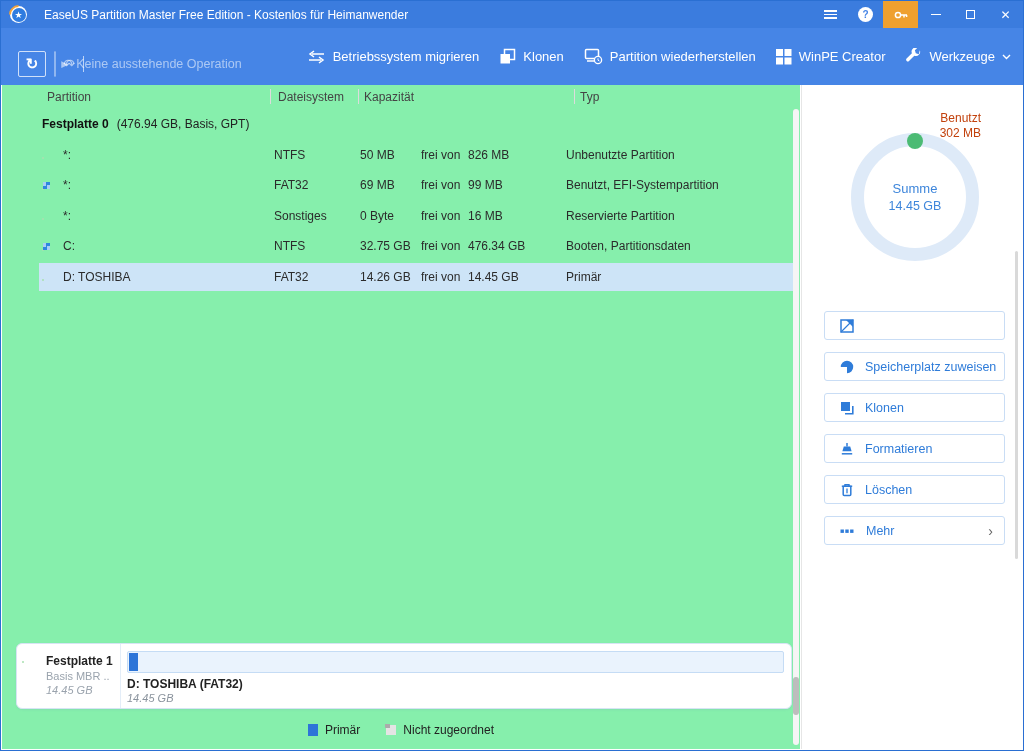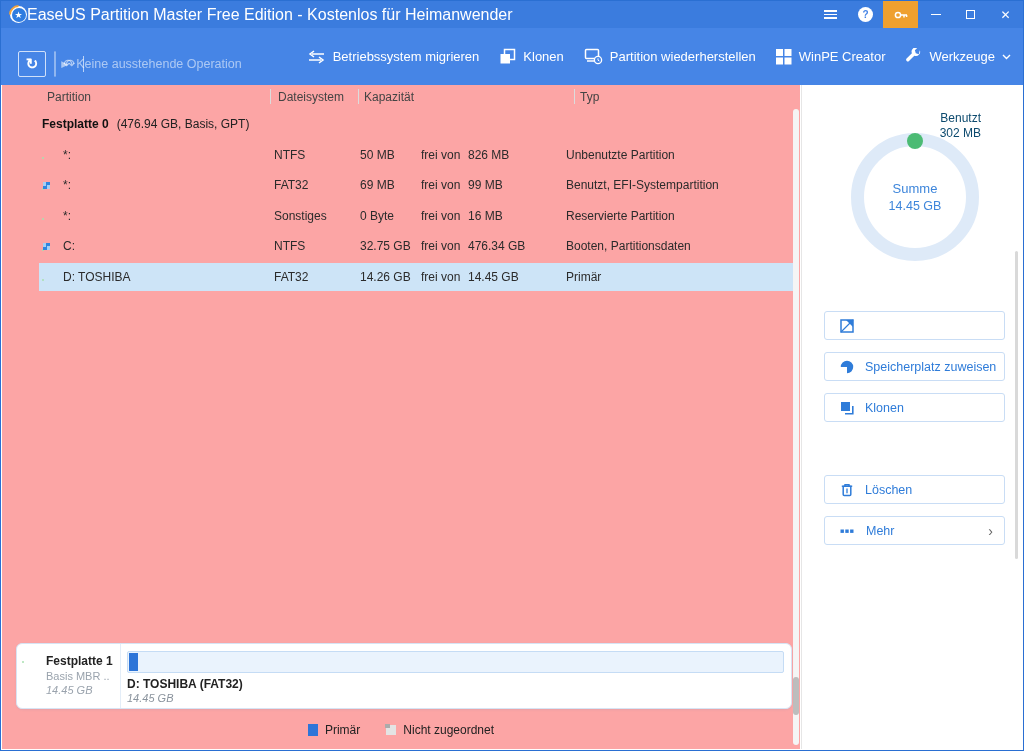--- a/index.html
+++ b/index.html
@@ -4,21 +4,21 @@
 <style>
   * { margin:0; padding:0; box-sizing:border-box; }
   html,body { width:1024px; height:751px; overflow:hidden; font-family:"Liberation Sans", sans-serif; background:#fff; }
   .window { position:absolute; inset:0; border:1px solid #2A6FD2; background:#fff; }
 
   
   .titlebar { position:absolute; left:0; right:0; top:0; height:27px; background:#3B7CDE; display:flex; align-items:center; }
   .logo { position:relative; width:17px; height:17px; margin-left:9px; background:#fff; border-radius:50%; flex:none; }
   .logo .inner { position:absolute; left:1.5px; top:1.5px; width:14px; height:14px; border-radius:50%; background:#2F7CE0; color:#fff; font-size:9px; line-height:14px; text-align:center; }
   .logo .arc { position:absolute; left:-1px; top:-1px; width:19px; height:19px; border-radius:50%; border:2.5px solid transparent; border-top-color:#F2A33C; transform:rotate(-45deg); }
-  .title-text { color:#fff; font-size:16px; margin-left:0; white-space:nowrap; }
+  .title-text { color:#fff; font-size:12px; margin-left:17px; white-space:nowrap; }
   .tb-controls { position:absolute; right:0; top:0; height:27px; display:flex; align-items:stretch; }
   .tb-btn { width:35px; display:flex; align-items:center; justify-content:center; color:#fff; }
   .menu-lines { width:13px; height:9px; display:flex; flex-direction:column; justify-content:space-between; }
   .menu-lines i { display:block; height:1.6px; background:#fff; }
   .help-circle { width:15px; height:15px; border-radius:50%; background:#fff; color:#4685E6; font-size:10px; font-weight:bold; line-height:15px; text-align:center; }
   .key-btn { background:#EFA02F; }
   .min-glyph { width:10px; height:1.6px; background:#fff; }
   .max-glyph { width:9px; height:9px; border:1.4px solid #fff; }
   .close-glyph { font-size:12px; color:#fff; }
 
@@ -30,21 +30,21 @@
   .grp .cell { display:flex; align-items:center; justify-content:center; border-right:1px solid rgba(255,255,255,.4); }
   .grp .cell:last-child { border-right:none; }
   .u-cell { width:29px; font-size:14px; }
   .p-cell { width:193px; font-size:12.5px; gap:8px; }
   .p-cell .play { font-size:9px; }
   .tool-actions { position:absolute; right:12px; top:0; height:57px; display:flex; align-items:center; gap:20px; }
   .tool-action { display:flex; align-items:center; gap:7px; color:#fff; font-size:13px; white-space:nowrap; cursor:default; }
   .tool-action svg { display:block; }
 
   
-  .main { position:absolute; left:1px; top:84px; width:798px; bottom:1px; background:#fca5a5; }
+  .main { position:absolute; left:1px; top:84px; width:798px; bottom:1px; background:#86efac; }
   .rightpanel { position:absolute; left:800px; right:1px; top:84px; bottom:1px; background:#fff; border-left:1px solid #E6E6E6; }
 
   .thead { position:relative; height:24px; font-size:12px; color:#444; }
   .th { position:absolute; top:5px; }
   .th-sep { position:absolute; top:4px; width:1px; height:15px; background:#DCDCDC; }
   .row { position:relative; height:30.5px; font-size:12px; color:#2B2B2B; }
   .cell { position:absolute; top:50%; transform:translateY(-50%); white-space:nowrap; }
   .c-gicon { left:14px; }
   .c-gname { left:40px; }
   .c-picon { left:44px; }
@@ -88,21 +88,21 @@
   .leg-primary { width:10px; height:12px; background:#2E75D8; }
   .leg-unalloc { width:10px; height:10px; background:#E4E4E4; position:relative; }
   .leg-unalloc::before { content:""; position:absolute; left:-1px; top:-1px; width:5px; height:4px; background:#ABABAB; }
 
   
   .donut { position:absolute; left:49px; top:48px; width:128px; height:128px; border-radius:50%; border:13px solid #DEEAF8; }
   .dot { position:absolute; left:105px; top:48px; width:16px; height:16px; border-radius:50%; background:#4CBB74; }
   .donut-center { position:absolute; left:49px; top:96px; width:128px; text-align:center; color:#3E86DB; }
   .donut-center .s1 { font-size:13px; }
   .donut-center .s2 { font-size:12.5px; margin-top:3px; }
-  .used-label { position:absolute; right:41px; top:26px; text-align:right; font-size:12px; color:#0c4a6e; line-height:15px; }
+  .used-label { position:absolute; right:41px; top:26px; text-align:right; font-size:12px; color:#c2410c; line-height:15px; }
 
   .side-btn { position:absolute; left:22px; width:181px; height:29px; background:#fff; border:1px solid #C9DDF5; border-radius:3px;
               display:flex; align-items:center; gap:11px; padding-left:15px; color:#2F7CD9; font-size:12.5px; cursor:default; }
   .side-btn svg { display:block; flex:none; }
   .more-chevron { position:absolute; right:11px; color:#666; font-size:14px; }
   .rp-thumb { position:absolute; right:4px; top:166px; width:3px; height:308px; background:#D9D9D9; border-radius:2px; }
 </style>
 </head>
 <body>
 
@@ -336,20 +336,28 @@
     </div>
 
     <div class="side-btn" style="top:308px">
       <svg width="14" height="14" viewBox="0 0 14 14">
         <rect x="1" y="1" width="9" height="9" fill="#2F7CD9"></rect>
         <path d="M12.8 5v7.8H5" fill="none" stroke="#2F7CD9" stroke-width="1.6"></path>
       </svg>
       <span>Klonen</span>
     </div>
 
+    <div class="side-btn" style="top:349px">
+      <svg width="14" height="14" viewBox="0 0 14 14">
+        <path d="M7 1v3.5" stroke="#2F7CD9" stroke-width="1.5"></path>
+        <path d="M3.8 4.5h6.4l1.4 4.7H2.4z" fill="#2F7CD9"></path>
+        <path d="M1.8 11.8h10.4" stroke="#2F7CD9" stroke-width="1.5"></path>
+      </svg>
+      <span>Formatieren</span>
+    </div>
 
     <div class="side-btn" style="top:390px">
       <svg width="14" height="14" viewBox="0 0 14 14">
         <path d="M1.8 3.2h10.4" stroke="#2F7CD9" stroke-width="1.5"></path>
         <path d="M5 3V1.6h4V3" fill="none" stroke="#2F7CD9" stroke-width="1.4"></path>
         <rect x="3.2" y="3.2" width="7.6" height="9.4" rx="1" fill="none" stroke="#2F7CD9" stroke-width="1.5"></rect>
         <path d="M7 5.5v4.8" stroke="#2F7CD9" stroke-width="1.3"></path>
       </svg>
       <span>Löschen</span>
     </div>

